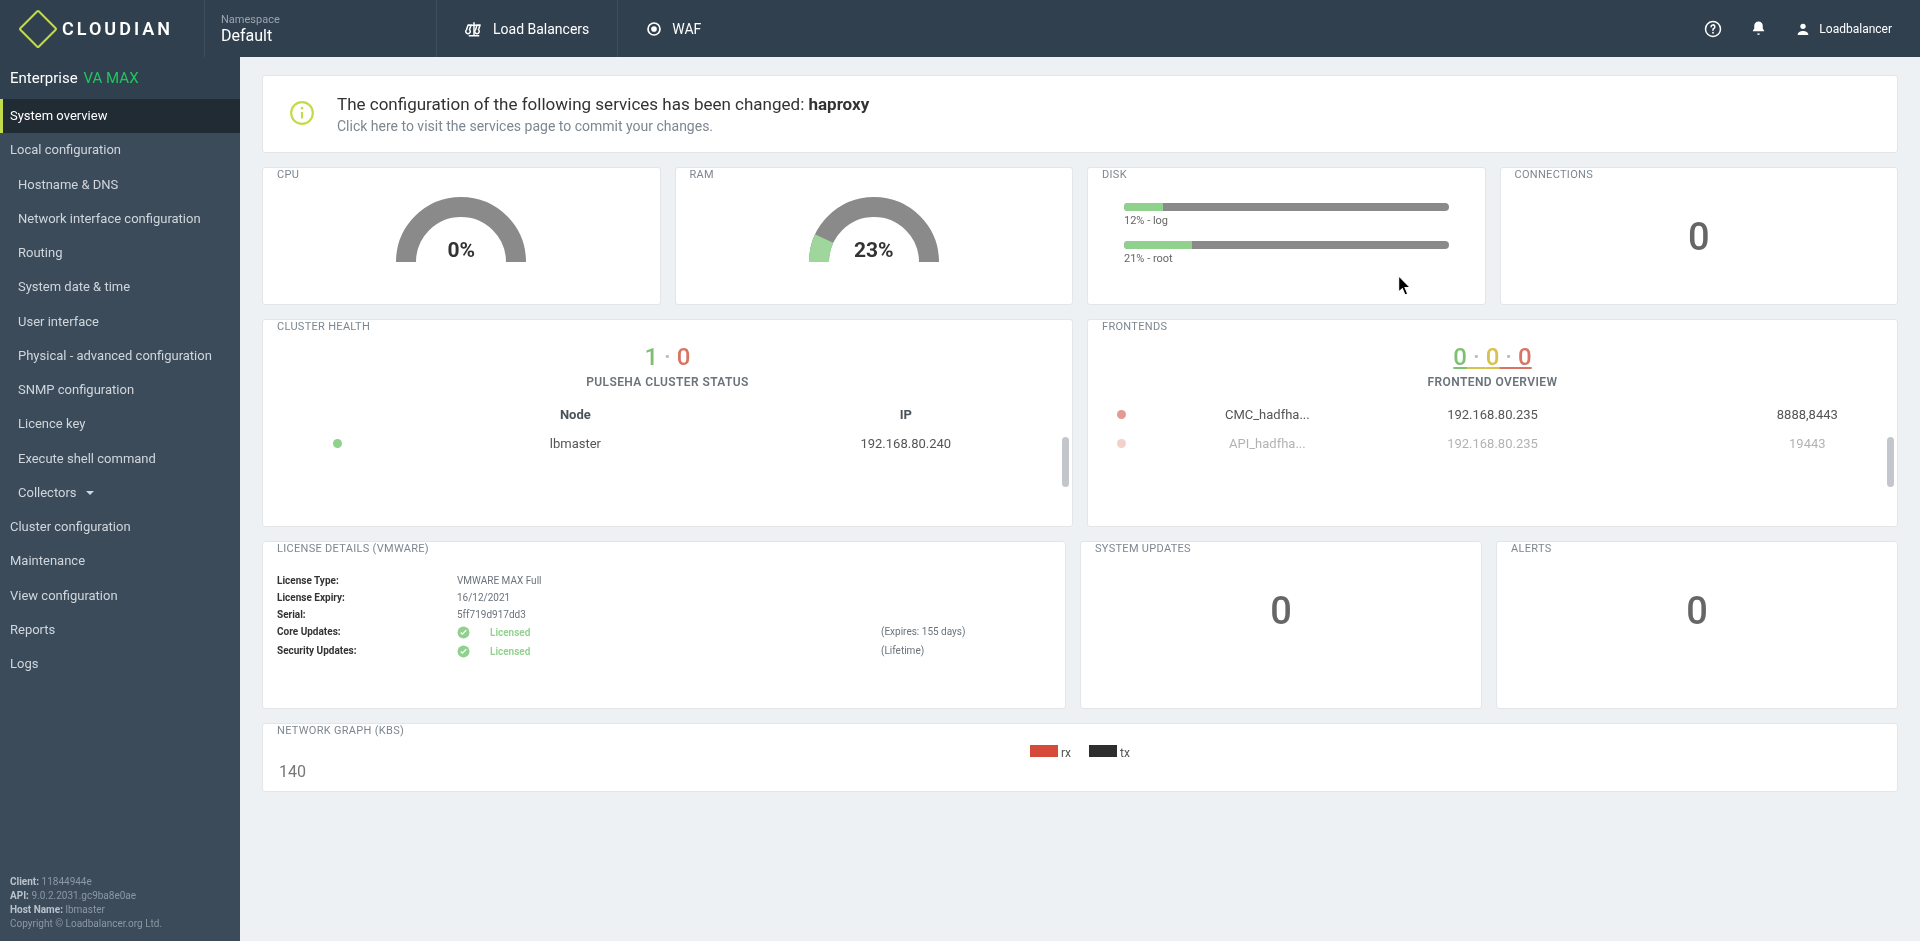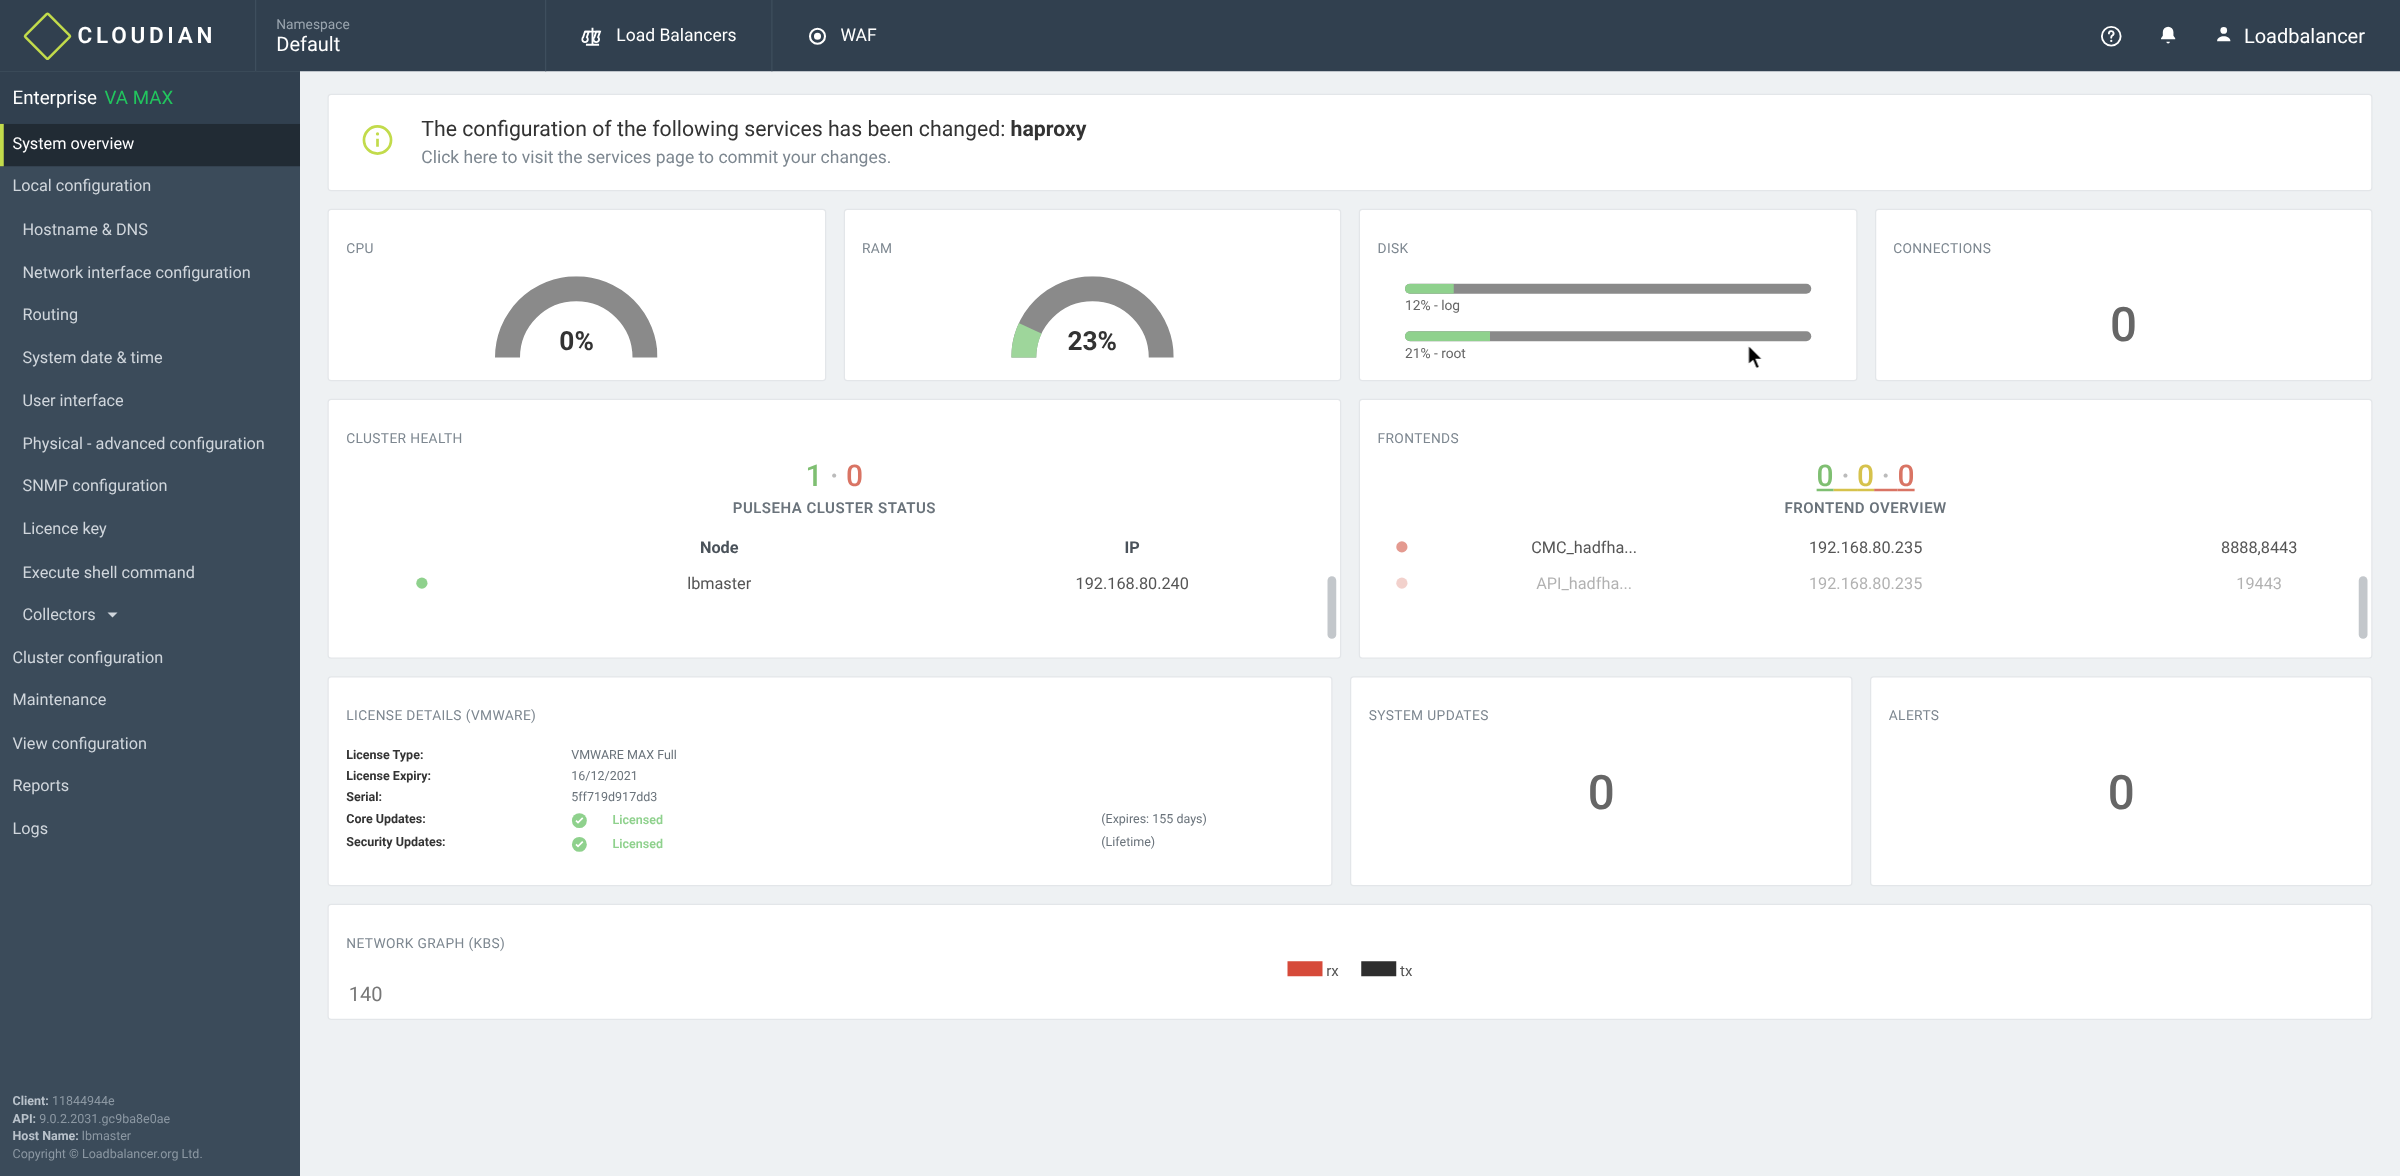--- a/index.html
+++ b/index.html
@@ -12,42 +12,42 @@
   .logo-text { font-size: 18px; letter-spacing: 3px; font-weight: 600; }
   .logo-cube { width: 28px; height: 28px; margin-right: 10px; position: relative; }
   .logo-cube::before { content: ""; position: absolute; inset: 0; border: 2px solid #c2db4b; border-radius: 2px; transform: rotate(45deg); }
   .ns-block { width: 232px; border-left: 1px solid #3e4e5d; display: flex; flex-direction: column; justify-content: center; padding: 0 16px; }
   .ns-label { font-size: 11px; color: #9aa5af; }
   .ns-val { font-size: 16px; color: #fff; }
   .topnav-item { display: flex; align-items: center; padding: 0 28px; border-left: 1px solid #3e4e5d; color: #fff; cursor: pointer; }
   .topnav-item svg { margin-right: 10px; }
   .top-right { margin-left: auto; display: flex; align-items: center; gap: 28px; padding-right: 28px; }
   .icon-btn { color: #fff; cursor: pointer; display: flex; align-items: center; }
-  .user-link { display: flex; align-items: flex-start; gap: 8px; cursor: pointer; font-size: 16px; }
+  .user-link { display: flex; align-items: center; gap: 8px; cursor: pointer; font-size: 12px; }
 
   
   .shell { flex: 1; display: flex; min-height: 0; }
   .sidebar { width: 240px; background: #3b4b5a; color: #d0d6dc; display: flex; flex-direction: column; font-size: 13px; }
   .product-line { background: #31404f; padding: 12px 10px; font-size: 15px; display: flex; gap: 6px; }
   .product-line .enterprise { color: #fff; }
   .product-line .variant { color: #22c55e; }
   .nav { flex: 1; overflow-y: auto; }
   .nav-item { padding: 9px 10px; cursor: pointer; line-height: 1.25; }
   .nav-item.indent { padding-left: 18px; }
   .nav-item.active { background: #212b34; color: #fff; position: relative; }
   .nav-item.active::before { content: ""; position: absolute; left: 0; top: 0; bottom: 0; width: 3px; background: #c2db4b; }
   .nav-caret { display: inline-block; margin-left: 6px; border: 4px solid transparent; border-top-color: #d0d6dc; transform: translateY(2px); }
   .footer-info { padding: 10px; font-size: 10px; color: #8c98a3; line-height: 1.4; }
   .footer-info b { color: #b9c2cb; }
 
   .main { flex: 1; overflow-y: auto; padding: 18px 22px 30px; }
   .main-inner { display: flex; flex-direction: column; gap: 14px; }
 
   .card { background: #fff; border: 1px solid #e3e6e9; border-radius: 3px; }
-  .card-head { font-size: 11px; color: #7d8790; letter-spacing: .3px; padding: 24px 14px 4px; text-transform: uppercase; }
+  .card-head { font-size: 11px; color: #7d8790; letter-spacing: .3px; padding: 0 14px 4px; text-transform: uppercase; }
 
   
   .notice { display: flex; align-items: center; gap: 22px; padding: 18px 26px; background: #fff; border: 1px solid #e3e6e9; border-radius: 3px; }
   .notice-icon { color: #c2db4b; flex: 0 0 auto; }
   .notice-title { font-size: 17px; color: #333; margin-bottom: 4px; }
   .notice-title .svc { font-weight: 700; }
   .notice-sub { font-size: 14px; color: #7d8790; }
 
   
   .row4 { display: grid; grid-template-columns: repeat(4, 1fr); gap: 14px; }

